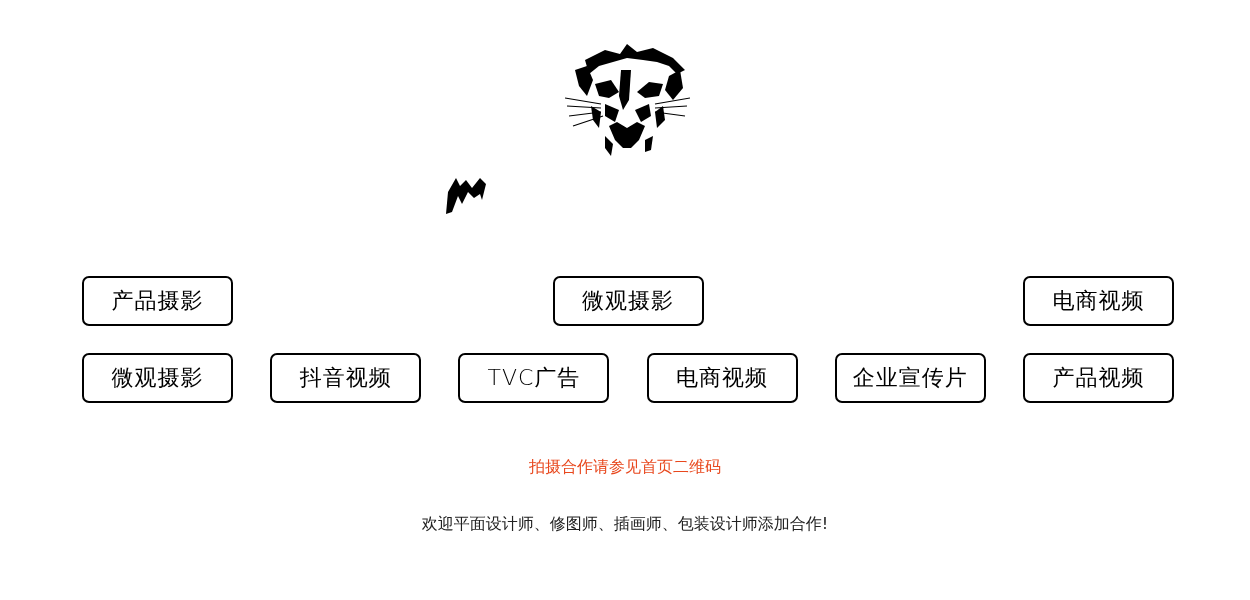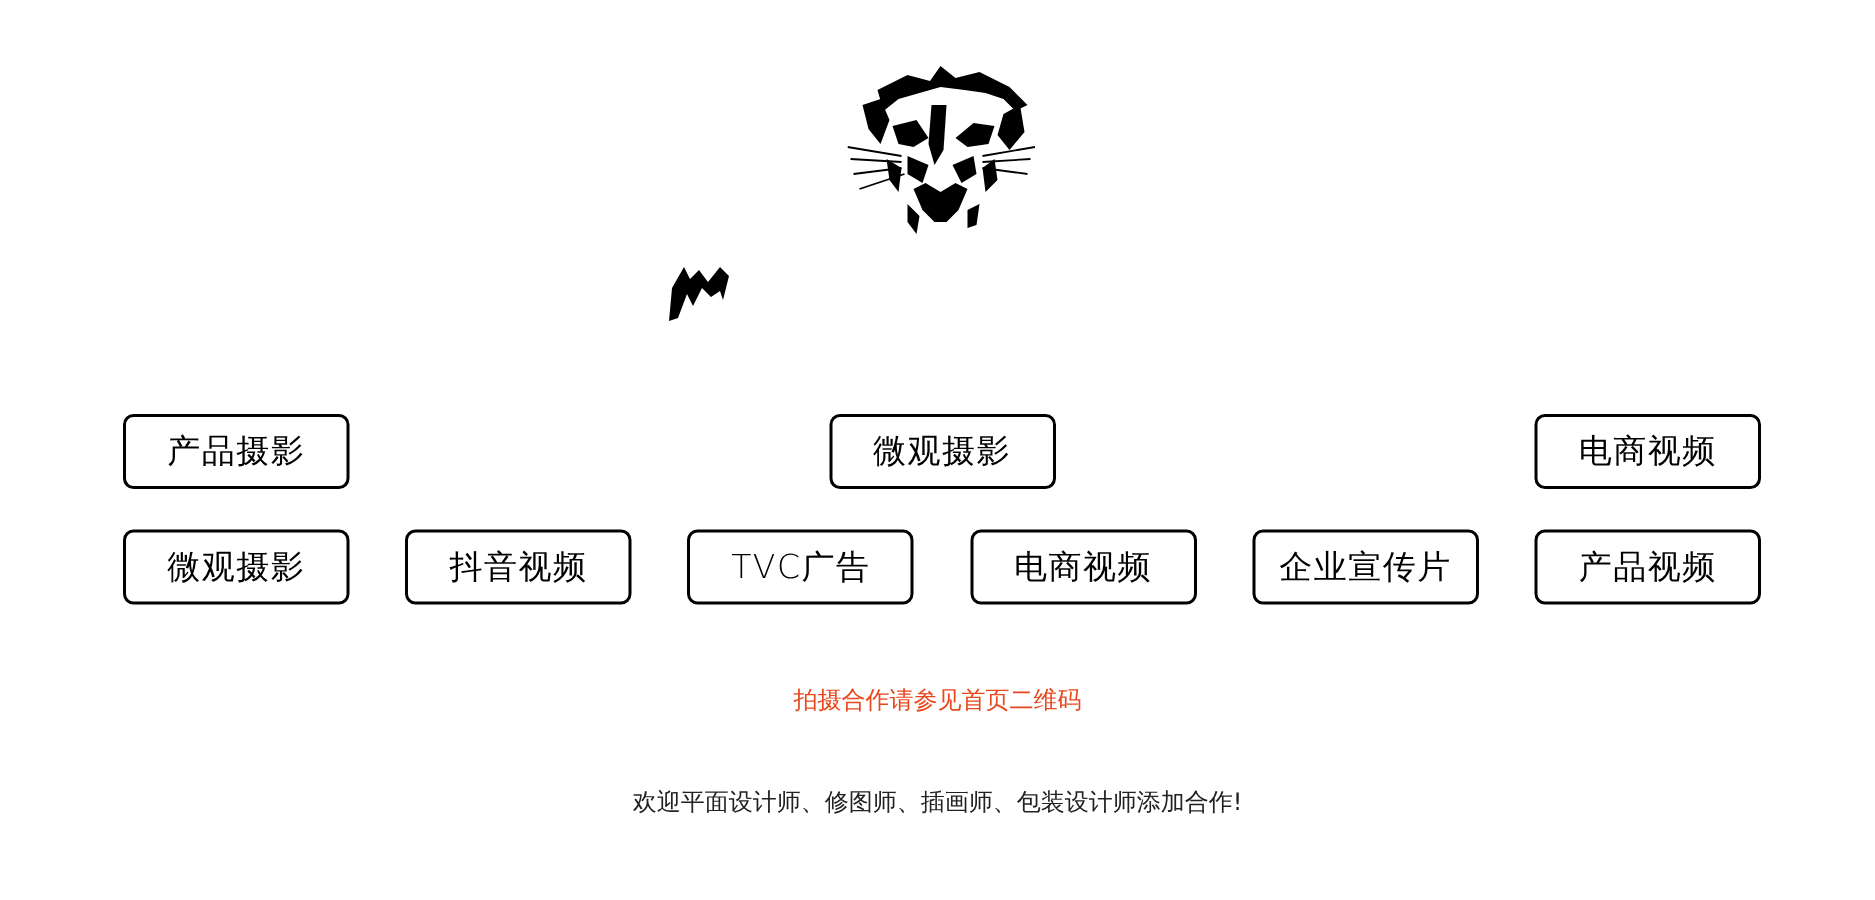--- a/index.html
+++ b/index.html
@@ -9,21 +9,21 @@
     .brush { position:absolute; left:442px; top:174px; width:46px; height:44px; }
     .btn-grid { position:absolute; left:82px; top:276px; width:1092px; }
     .btn-row { display:flex; justify-content:space-between; margin-bottom:27px; }
     .btn { box-sizing:border-box; width:151px; height:50px; border:2px solid #000;
            border-radius:7px; display:flex; align-items:center; justify-content:center;
            font-size:22px; font-weight:300; letter-spacing:1px; color:#000; background:#fff;
            cursor:pointer; white-space:nowrap; font-family:"DejaVu Sans", sans-serif; }
     .notice { position:absolute; left:0; width:1250px; text-align:center; font-size:16px;
               font-family:"DejaVu Sans", "Liberation Sans", sans-serif; }
     .notice.red { top:457px; color:#e8481e;font-family:Liberation Serif, serif; }
-    .notice.dark { top:525px; color:#222; }
+    .notice.dark { top:514px; color:#222; }
   </style>
 </head>
 <body>
 
 <div class="logo">
   <svg viewBox="0 0 125 118" width="125" height="118">
     <g fill="#000">
       <path d="M20 20 L40 10 L55 14 L62 4 L72 12 L88 8 L108 18 L120 30 L112 34 L104 26 L92 22 L78 20 L62 18 L48 22 L34 26 L24 34 Z"></path>
       <path d="M10 30 L22 26 L28 40 L22 56 L14 46 Z"></path>
       <path d="M115 30 L104 36 L100 50 L108 60 L118 48 Z"></path>

